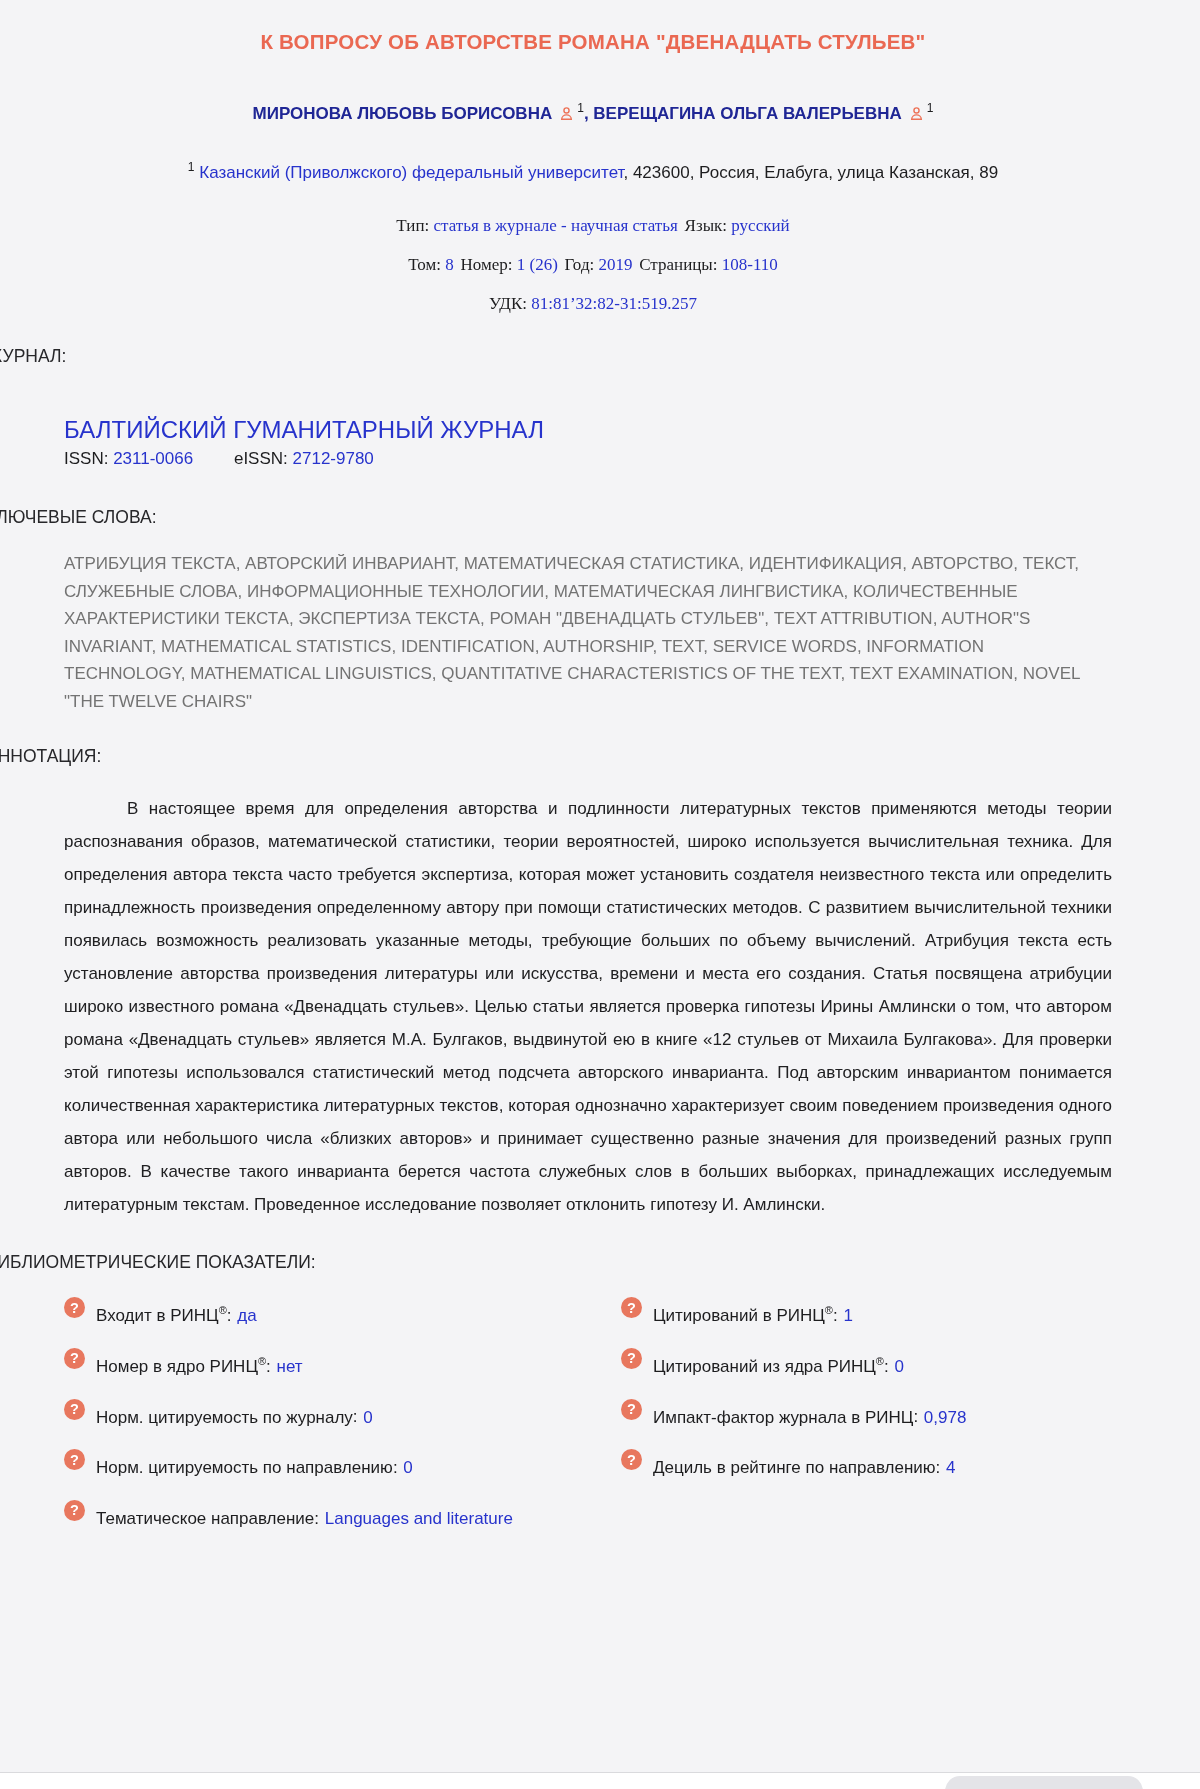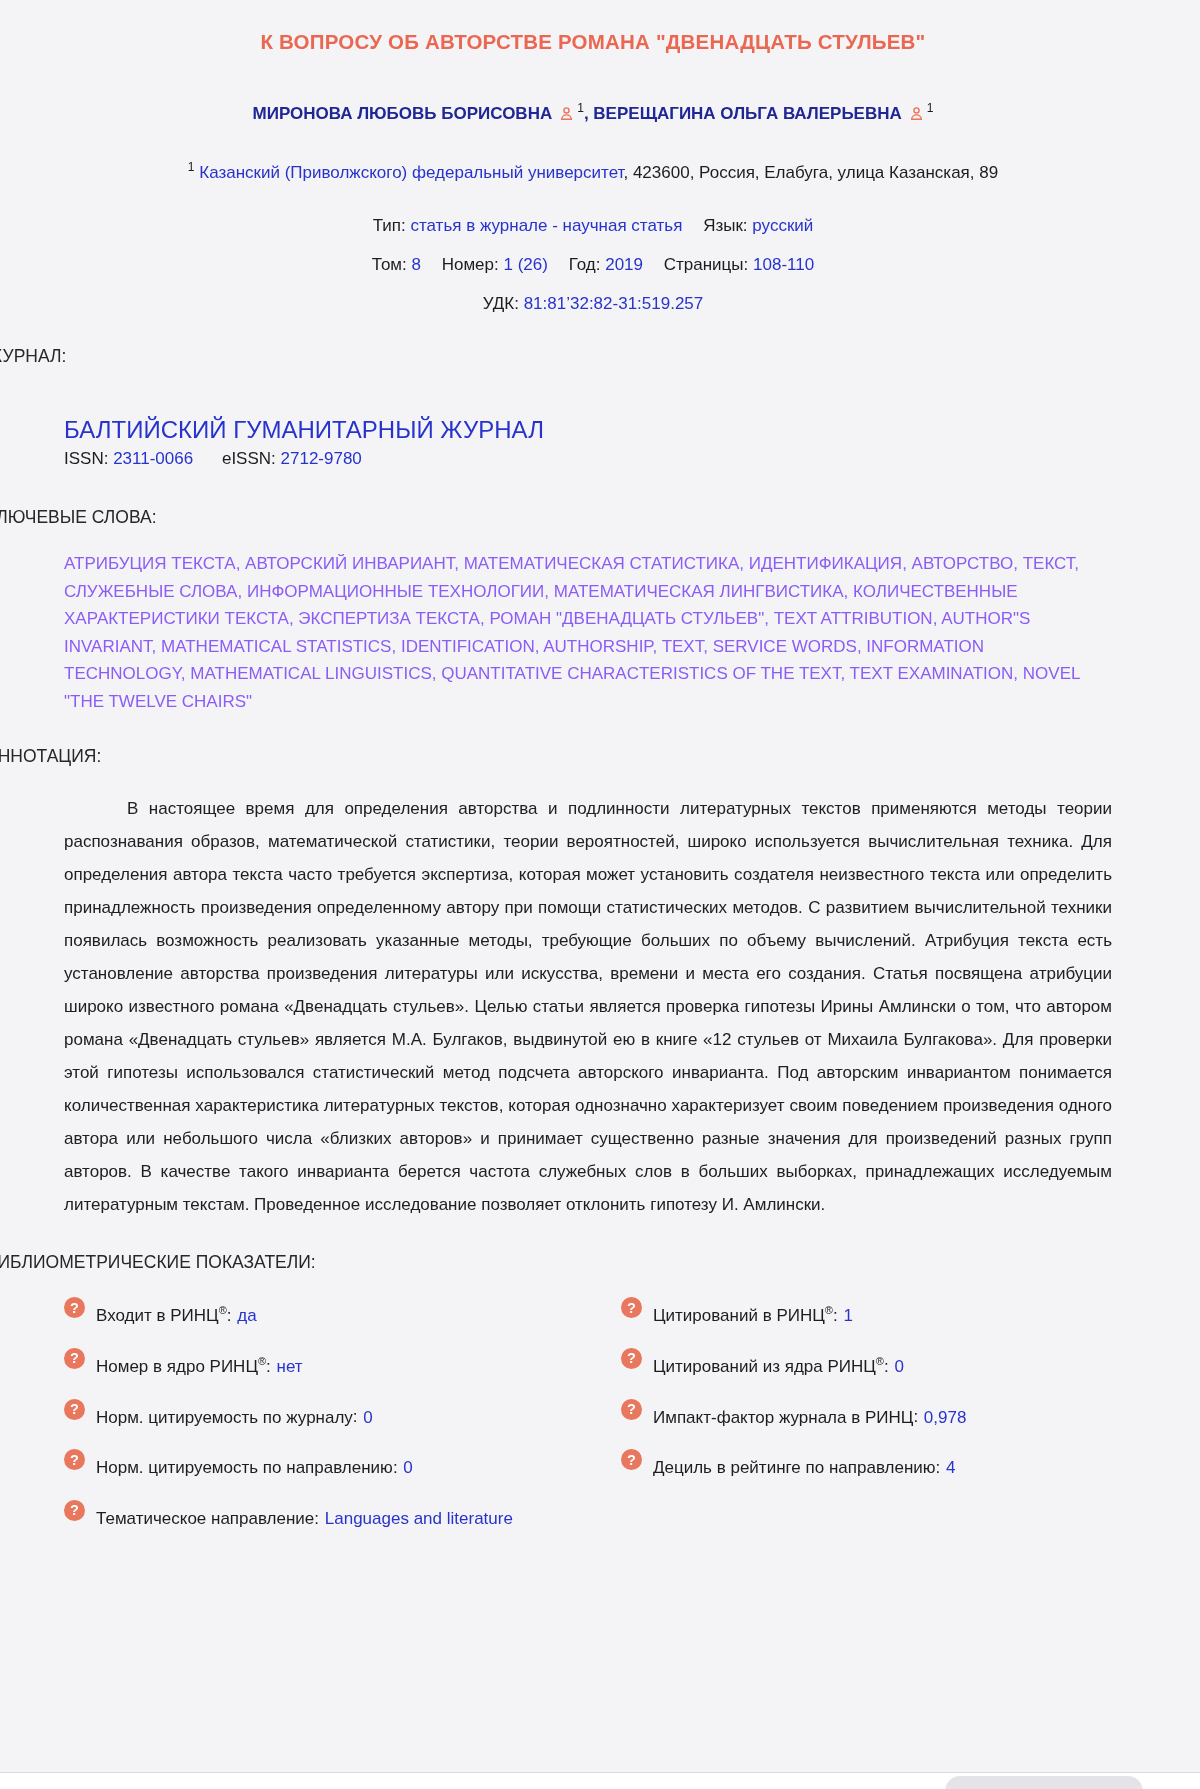--- a/index.html
+++ b/index.html
@@ -23,31 +23,31 @@
   .authors sup{margin-left:2px;}
 
   a.lnk{color:#2733cc;text-decoration:none;cursor:pointer;}
   .val{color:#2733cc;}
 
   .aff{margin-top:27px;text-align:center;line-height:32px;padding:0 58px;}
   .meta-row{text-align:center;}
   .row-type{margin-top:28px;}
   .row-vol{margin-top:19px;}
   .row-udk{margin-top:19px;}
-  .meta-item{margin:0 8px;white-space:nowrap;}
+  .meta-item{margin:0 1px;white-space:nowrap;font-family:Liberation Serif, serif;}
 
   .sec{font-size:17.5px;color:#27272a;}
   .sec-journal{margin-top:32px;}
   .journal-block{margin-top:21px;padding-left:78px;line-height:29px;}
   .journal-name{font-size:24px;margin-top:48px;}
-  .issn-item{margin-right:24px;}
+  .issn-item{margin-right:36px;}
 
   .sec-kw{margin-top:34px;}
   .kw{margin-top:22px;padding-left:78px;padding-right:112px;line-height:27.5px;color:#2733cc;}
-  .kw a{color:#8b5cf6;text-decoration:none;}
+  .kw a{color:#737373;text-decoration:none;}
   .kw a:not(.last)::after{content:", ";}
 
   .sec-annot{margin-top:31px;}
   .abstract{
     margin-top:25px;padding-left:78px;padding-right:88px;
     text-align:justify;text-indent:63px;line-height:33px;color:#202022;
   }
 
   .sec-biblio{margin-top:31px;}
   .biblio{margin-top:24px;padding-left:78px;}

